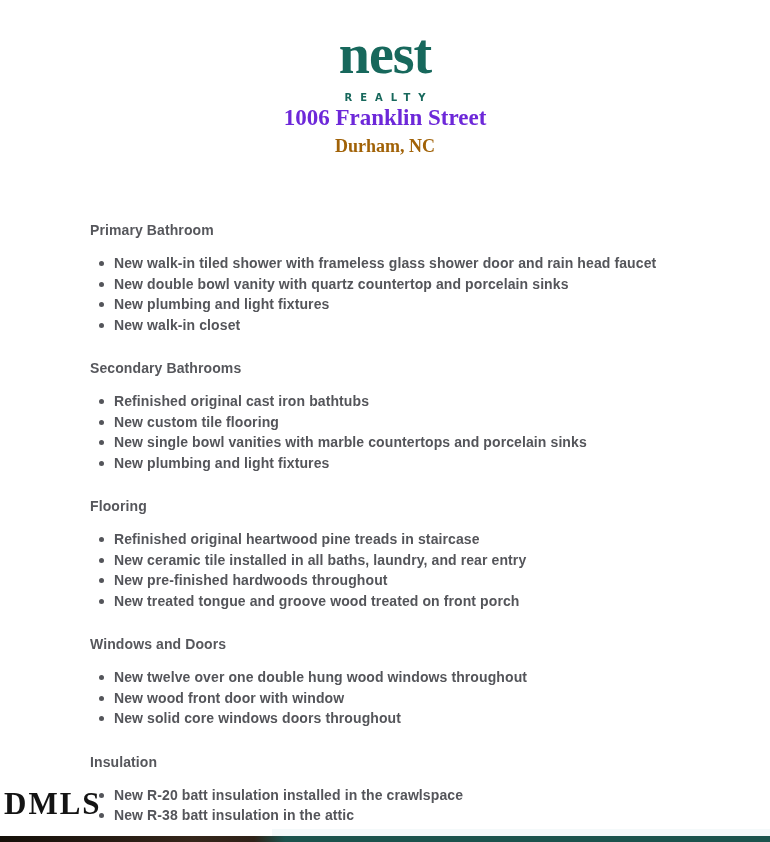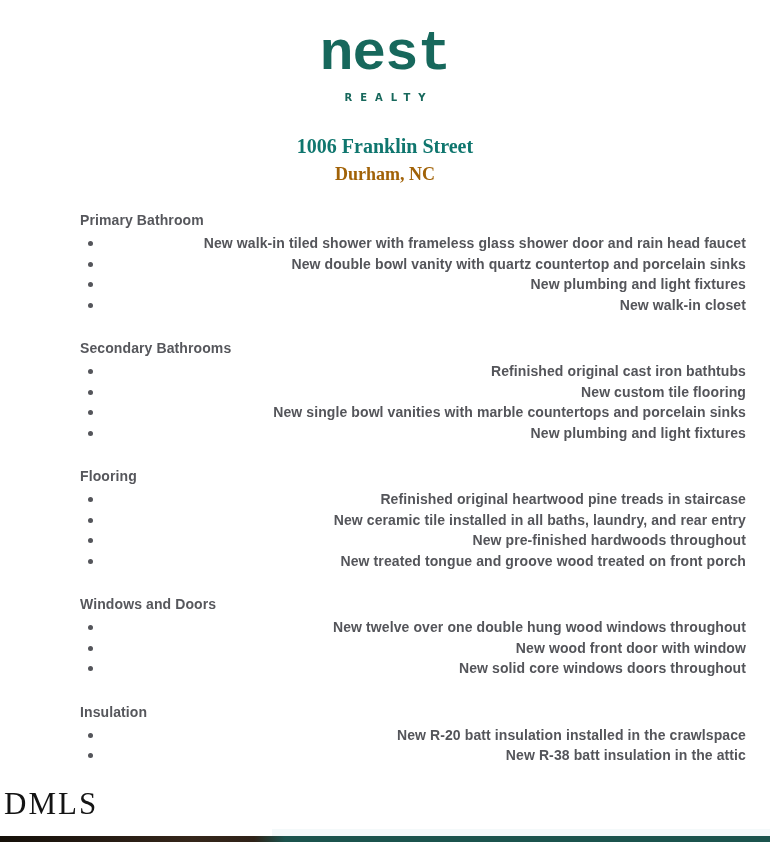--- a/index.html
+++ b/index.html
@@ -3,58 +3,58 @@
 <meta charset="utf-8">
 <style>
   html,body{margin:0;padding:0;}
   body{
     width:770px;height:842px;position:relative;background:#ffffff;overflow:hidden;
     font-family:"Liberation Sans",sans-serif;
   }
   
   .header{position:absolute;top:24px;left:0;right:0;text-align:center;}
   .logo{
-    font-family:Liberation Mono, monospace;
+    font-family:Liberation Serif, serif;
     font-size:56px;font-weight:700;letter-spacing:-1px;line-height:60px;
     color:#17685c;
   }
   .logo-sub{
     font-family:"DejaVu Sans",sans-serif;
     font-size:10px;font-weight:700;letter-spacing:8px;margin-left:8px;
     color:#17685c;line-height:14px;margin-top:7px;
   }
   .addr1{
     font-family:"Liberation Serif",serif;font-weight:700;
-    font-size:20px;line-height:26px;color:#0f766e;margin-top:28px;
+    font-size:23px;line-height:26px;color:#6d28d9;margin-top:0;
   }
   .addr2{
     font-family:"Liberation Serif",serif;font-weight:700;
     font-size:18px;line-height:22px;color:#a16207;margin-top:4px;
   }
   
   .main{position:absolute;top:207px;left:78px;width:668px;}
   .sec{margin:0 0 22px 0;}
   .sec h2{
-    margin:2px;font-size:14px;font-weight:700;line-height:22px;
+    margin:12px;font-size:14px;font-weight:700;line-height:22px;
     color:#56575c;letter-spacing:.1px;
   }
-  .sec ul{list-style:none;margin:0;padding:0;text-align:right;}
+  .sec ul{list-style:none;margin:11px;padding:0;}
   .sec li{
     position:relative;padding-left:25px;
     font-size:14px;font-weight:700;line-height:20.5px;
     color:#54555a;letter-spacing:.1px;
   }
   .dot{
     position:absolute;left:10px;top:8px;width:5px;height:5px;border-radius:50%;
     background:#54555a;
   }
   
   .watermark{
     position:absolute;left:4px;top:786px;
-    font-family:"Liberation Serif",serif;font-weight:400;
+    font-family:"Liberation Serif",serif;font-weight:700;
     font-size:31px;letter-spacing:2px;color:#141414;
   }
   
   .edge-glow{
     position:absolute;left:272px;right:0;bottom:6px;height:7px;
     background:#f4f9fa;
   }
   .edge-bar{
     position:absolute;left:0;right:0;bottom:0;height:6px;
     background:linear-gradient(90deg,

